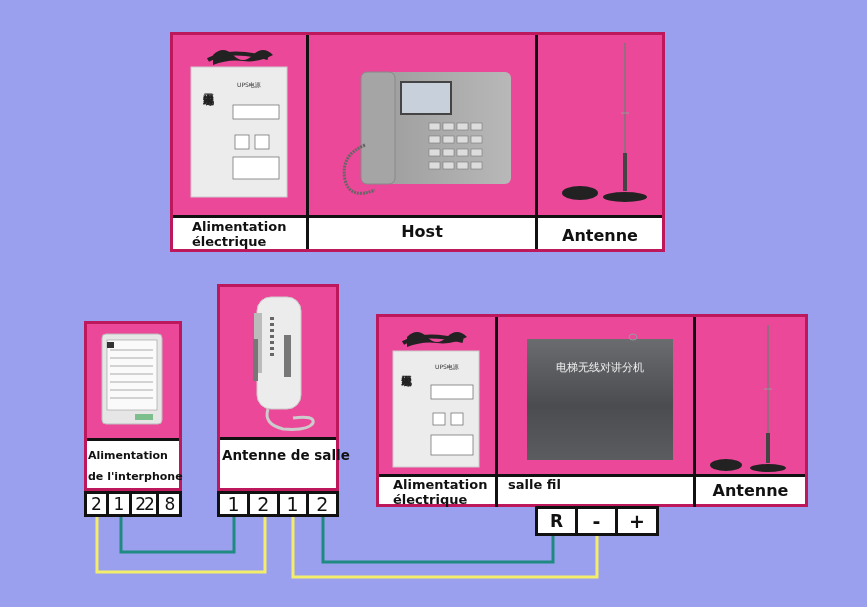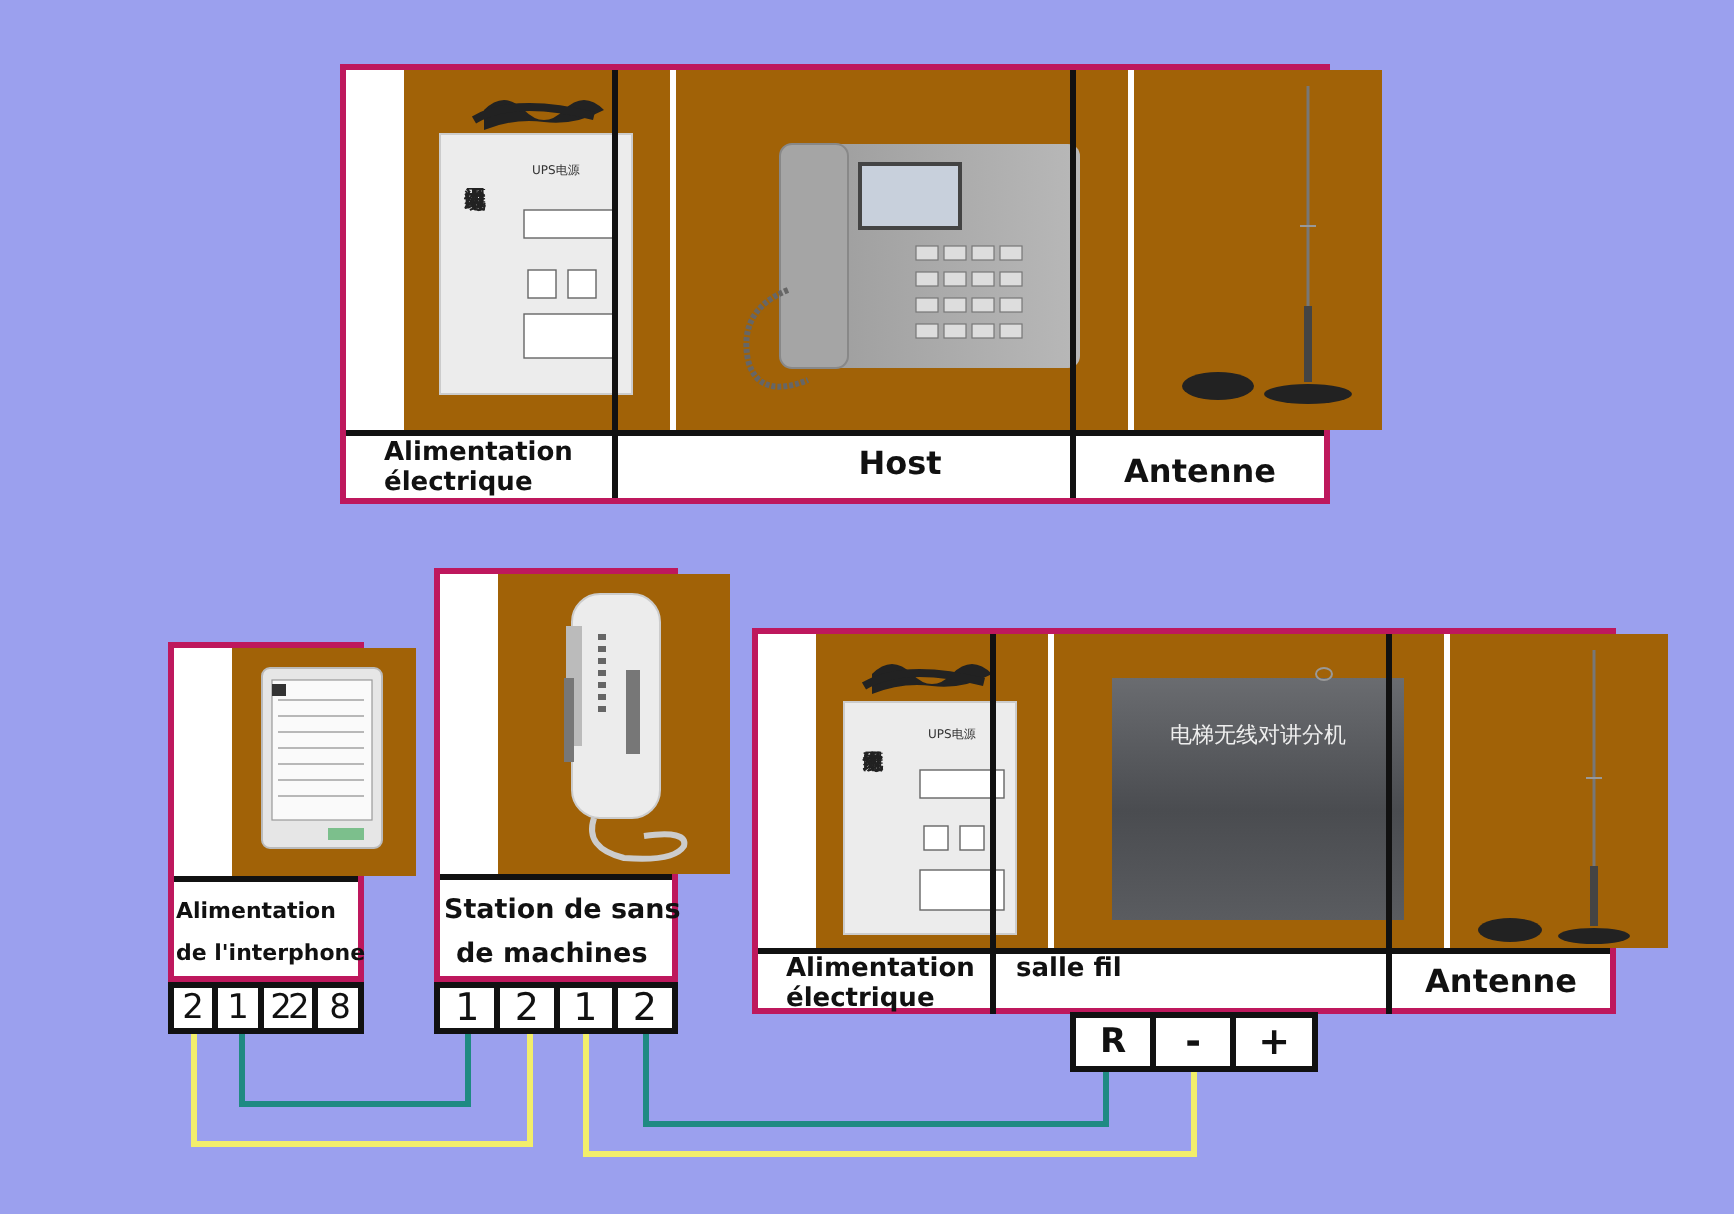--- a/index.html
+++ b/index.html
@@ -1,18 +1,18 @@
 <!DOCTYPE html>
 <html><head>
 <meta charset="utf-8">
 <style>
   html, body { margin:0; padding:0; }
   body { width:867px; height:607px; background:#9ba0ee; position:relative; overflow:hidden; font-family:"DejaVu Sans", sans-serif; }
   .box { position:absolute; background:#fff; border:3px solid #be185d; box-sizing:border-box; }
-  .cell { position:absolute; background:#a16207; box-sizing:border-box; overflow:hidden;margin-left:29px; }
+  .cell { position:absolute; background:#ec4899; box-sizing:border-box; overflow:hidden; }
   .vline { position:absolute; background:#111; width:3px; }
   .hline { position:absolute; background:#111; height:3px; }
   .lbl { position:absolute; font-weight:bold; color:#111; line-height:1.15; white-space:nowrap; }
   .term-row { position:absolute; display:flex; border:3px solid #111; background:#111; box-sizing:border-box; }
   .term { background:#fff; color:#111; font-family:"DejaVu Sans", sans-serif; font-size:17px; display:flex; align-items:center; justify-content:center; box-sizing:border-box; }
   .term + .term { margin-left:3px; }
   svg.wires { position:absolute; left:0; top:0; }
 </style>
 </head>
 <body>
@@ -87,21 +87,21 @@
       <ellipse cx="87" cy="162" rx="22" ry="5" fill="#222"></ellipse>
       <ellipse cx="42" cy="158" rx="18" ry="7" fill="#222"></ellipse>
     </svg>
   </div>
   <div class="hline" style="left:0;top:180px;width:489px;"></div>
 
   <div class="lbl" style="left:19px;top:185px;font-size:13px;">
     <div>Alimentation</div>
     <div>électrique</div>
   </div>
-  <div class="lbl" style="left:136px;width:226px;top:188px;font-size:16px;text-align:center;padding-left:28px;">Host</div>
+  <div class="lbl" style="left:136px;width:226px;top:188px;font-size:16px;text-align:center;">Host</div>
   <div class="lbl" style="left:365px;width:124px;top:192px;font-size:16px;text-align:center;">Antenne</div>
 </div>
 
 <div class="box" style="left:84px;top:321px;width:98px;height:170px;">
   <div class="cell" style="left:0;top:0;width:92px;height:114px;">
     <svg width="92" height="114">
       <rect x="15" y="10" width="60" height="90" rx="4" fill="#e6e6e6" stroke="#bbb"></rect>
       <rect x="20" y="16" width="50" height="70" fill="#fafafa" stroke="#999" stroke-width="0.6"></rect>
       <g stroke="#777" stroke-width="0.6">
         <line x1="23" y1="26" x2="66" y2="26"></line>
@@ -143,22 +143,21 @@
           <rect x="50" y="48" width="4" height="3"></rect>
           <rect x="50" y="54" width="4" height="3"></rect>
           <rect x="50" y="60" width="4" height="3"></rect>
           <rect x="50" y="66" width="4" height="3"></rect>
         </g>
       <path d="M48 122 q-5 15 15 20 q25 2 30 -6 q2 -8 -20 -5" stroke="#ccc" stroke-width="3" fill="none"></path>
     </svg>
   </div>
   <div class="hline" style="left:0;top:150px;width:116px;"></div>
   <div class="lbl" style="left:2px;top:157px;font-size:13.5px;line-height:22px;">
-    <div>Station de sans</div>
-    <div style="padding-left:6px;">de machines</div>
+    <div>Antenne de salle</div>
   </div>
 </div>
 <div class="term-row" style="left:217px;top:491px;width:122px;height:26px;">
   <div class="term" style="width:28px;font-size:19px;">1</div>
   <div class="term" style="width:27px;font-size:19px;">2</div>
   <div class="term" style="width:27px;font-size:19px;">1</div>
   <div class="term" style="width:28px;font-size:19px;">2</div>
 </div>
 
 <div class="box" style="left:376px;top:314px;width:432px;height:193px;">

